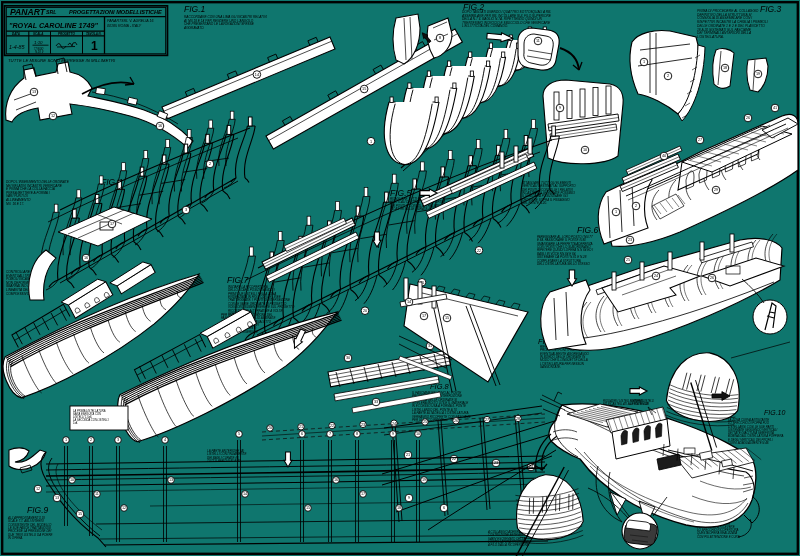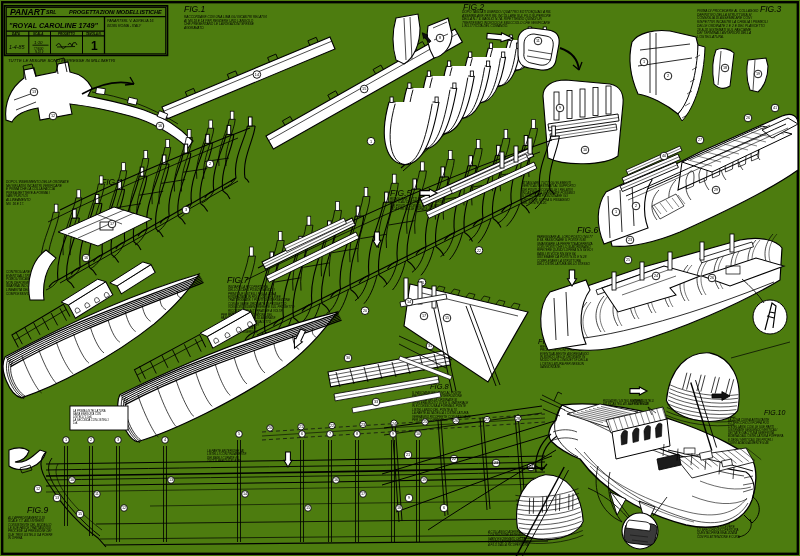--- a/index.html
+++ b/index.html
@@ -1,15 +1,15 @@
 <!DOCTYPE html>
 <html><head><meta charset="utf-8">
 <style>
 html,body{margin:0;padding:0;background:#fff;}
-#page{position:relative;width:800px;height:556px;background:#4d7c0f;overflow:hidden;}
+#page{position:relative;width:800px;height:556px;background:#0f766e;overflow:hidden;}
 </style></head>
 <body>
 <div id="page">
 <svg width="800" height="556" viewBox="0 0 800 556">
 <rect x="2.2" y="2.2" width="795.6" height="551.6" fill="none" stroke="#000" stroke-width="2.36"></rect>
 <rect x="4.5" y="5.8" width="163.0" height="49.6" fill="none" stroke="#000" stroke-width="1.65"></rect>
 <rect x="6.3" y="7.4" width="159.4" height="46.4" fill="none" stroke="#000" stroke-width="0.94"></rect>
 <line x1="6.3" y1="16.6" x2="165.7" y2="16.6" stroke="#000" stroke-width="1.30"></line>
 <line x1="6.3" y1="31.2" x2="104.5" y2="31.2" stroke="#000" stroke-width="1.30"></line>
 <line x1="6.3" y1="35.8" x2="104.5" y2="35.8" stroke="#000" stroke-width="1.30"></line>

